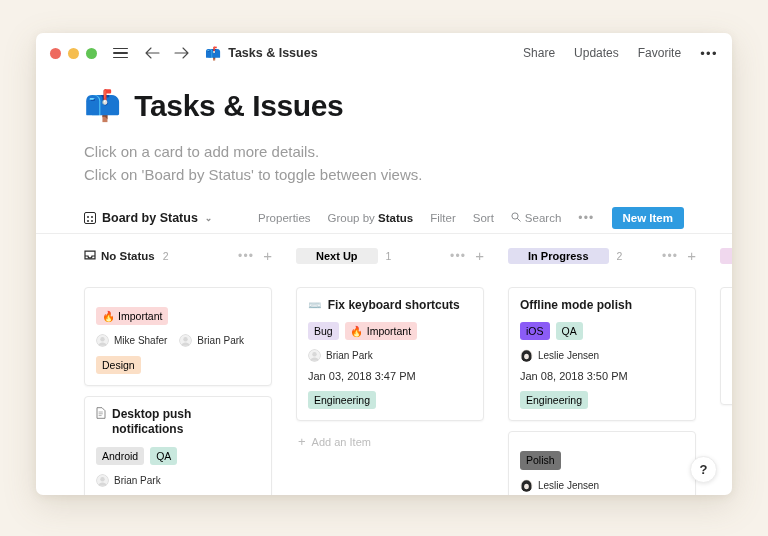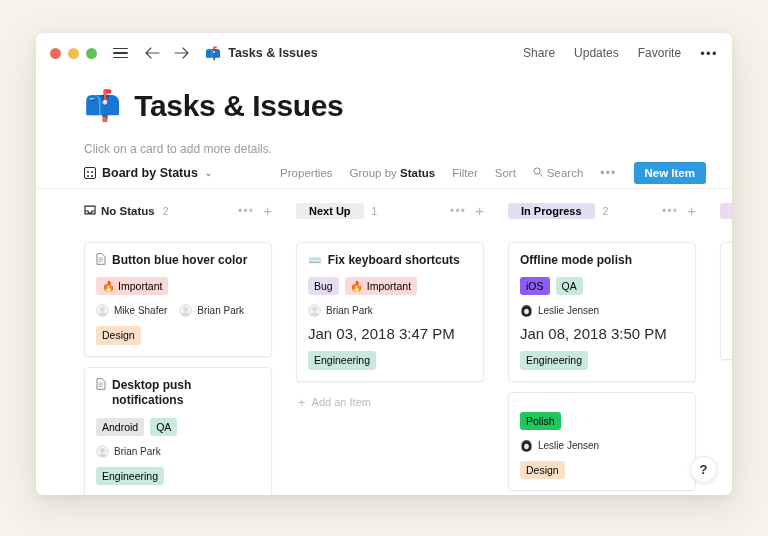--- a/index.html
+++ b/index.html
@@ -39,25 +39,25 @@
   .tb-emoji { font-size: 13px; line-height: 1; }
   .tb-right { margin-left: auto; display: flex; align-items: center; gap: 19px; font-size: 12px; color: #55575a; }
   .tb-right .dots3 { letter-spacing: 1.4px; font-size: 13px; color: #333; }
 
   
   .page { padding: 0 0 0 0; position: relative; height: 422px; }
   .page-head { padding: 16px 48px 0 48px; }
   .page-title { display: flex; align-items: center; gap: 13px; }
   .page-title .emoji { font-size: 30px; line-height: 1; }
   .page-title h1 { font-size: 30px; font-weight: 700; letter-spacing: -0.4px; color: #18191a; }
-  .subtitle { margin-top: 17px; font-size: 12px; line-height: 1.55; color: #9b9b9b; }
+  .subtitle { margin-top: 17px; font-size: 15px; line-height: 1.55; color: #9b9b9b; }
 
   
   .toolbar {
-    padding: 0 26px 0 48px;
+    margin-top: 17px; padding: 0 48px 0 48px;
     height: 30px; display: flex; align-items: center;
     border-bottom: 1px solid #EDEDED;
   }
   .view-sel { display: flex; align-items: center; gap: 6px; font-size: 12.5px; font-weight: 700; color: #1d1d1d; }
   .view-ico { width: 12px; height: 12px; border: 1.3px solid #2b2b2b; border-radius: 2px; position: relative; }
   .view-ico::before, .view-ico::after {
     content:""; position:absolute; width:2px; height:2px; background:#2b2b2b; border-radius:50%;
   }
   .view-ico::before { left:2px; top:2.5px; box-shadow: 0 4px 0 #2b2b2b; }
   .view-ico::after { left:6px; top:2.5px; box-shadow: 0 4px 0 #2b2b2b; }
@@ -76,39 +76,39 @@
   .board {
     display: flex; gap: 0;
     padding: 13px 0 0 48px;
     height: 312px;
     overflow: hidden;
   }
   .col { width: 212px; flex: 0 0 212px; padding-right: 24px; }
   .col.partial { width: 40px; flex: 0 0 40px; padding-right: 0; }
   .col-head { display: flex; align-items: center; height: 18px; margin-bottom: 22px; }
   .col-name { font-size: 11.5px; font-weight: 700; color: #252525; display: flex; align-items: center; gap: 5px; }
-  .col-chip { font-size: 11px; font-weight: 600; padding: 2px 13px; border-radius: 3px; }
+  .col-chip { font-size: 11px; font-weight: 600; padding: 2px 20px; border-radius: 3px; }
   .col-count { font-size: 10.5px; color: #a8a8a8; margin-left: 8px; }
   .col-actions { margin-left: auto; display: flex; align-items: center; gap: 9px; color: #bdbdbd; }
   .col-actions .ddd { letter-spacing: 1.2px; font-size: 12px; }
   .col-actions .plus { font-size: 15px; line-height: 1; color: #b4b4b4; }
 
   .card {
     background: #fff; border: 1px solid #E9E9E9; border-radius: 4px;
     box-shadow: 0 1px 2px rgba(0,0,0,0.045);
     padding: 10px 11px 11px 11px; margin-bottom: 10px;
   }
   .card-title { display: flex; align-items: flex-start; gap: 6px; font-size: 12px; font-weight: 700; color: #1b1b1b; line-height: 1.3; }
   .card-title .tico { font-size: 11px; line-height: 1.3; }
   .tagrow { display: flex; flex-wrap: wrap; gap: 6px; margin-top: 9px; }
   .tag { font-size: 10.5px; padding: 2px 6px; border-radius: 3px; line-height: 1.35; display: inline-flex; align-items: center; gap: 3px; }
   .people { display: flex; flex-wrap: wrap; gap: 12px; margin-top: 9px; }
   .person { display: flex; align-items: center; gap: 5px; font-size: 10px; color: #2c2c2c; }
   .avatar { width: 13px; height: 13px; border-radius: 50%; flex: 0 0 13px; display: block; }
-  .date { margin-top: 8px; font-size: 15px; color: #2c2c2c; }
+  .date { margin-top: 8px; font-size: 11px; color: #2c2c2c; }
   .add-item { display: flex; align-items: center; gap: 6px; font-size: 11px; color: #bcbcbc; padding: 4px 2px; cursor: pointer; }
   .add-item .p { font-size: 13px; line-height: 1; }
 
   .helpbtn {
     position: absolute; right: 15px; bottom: 12px;
     width: 27px; height: 27px; border-radius: 50%;
     background: #fff; border: 1px solid #ECECEC;
     box-shadow: 0 1px 4px rgba(0,0,0,0.10);
     display: flex; align-items: center; justify-content: center;
     font-size: 13px; font-weight: 700; color: #2b2b2b; cursor: pointer;
@@ -156,20 +156,21 @@
 
   <div class="page">
 
     <div class="page-head">
       <div class="page-title">
         <span class="emoji">📫</span>
         <h1>Tasks &amp; Issues</h1>
       </div>
       <div class="subtitle">
         <div>Click on a card to add more details.</div>
+        <div>Click on 'Board by Status' to toggle between views.</div>
       </div>
     </div>
 
     <div class="toolbar">
       <div class="view-sel">
         <span class="view-ico"></span>
         <span>Board by Status</span>
         <span class="caret">⌄</span>
       </div>
       <div class="tools">
@@ -205,29 +206,20 @@
             <span>No Status</span>
           </span>
           <span class="col-count">2</span>
           <span class="col-actions">
             <span class="ddd">•••</span>
             <span class="plus">+</span>
           </span>
         </div>
 
         <div class="card">
-          <div class="card-title">
-            <span class="tico">
-              <svg width="10" height="12" viewBox="0 0 10 12">
-                  <path d="M1 0.7h5l3 3v7.6H1z" fill="#fff" stroke="#7a7a7a" stroke-width="0.9"></path>
-                  <path d="M2.6 5h4.2M2.6 6.8h4.2M2.6 8.6h3" stroke="#9a9a9a" stroke-width="0.8"></path>
-                </svg>
-            </span>
-            <span>Button blue hover color</span>
-          </div>
           <div class="tagrow">
             <span class="tag" style="background:#FBD9D9">
               <span>🔥</span>
               <span>Important</span>
             </span>
           </div>
           <div class="people">
             <span class="person">
               <svg class="avatar" viewBox="0 0 20 20">
                   <circle cx="10" cy="10" r="9.3" fill="#F1F1F1" stroke="#c9c9c9" stroke-width="0.9"></circle>
@@ -354,21 +346,21 @@
             </span>
           </div>
           <div class="date">Jan 08, 2018 3:50 PM</div>
           <div class="tagrow">
             <span class="tag" style="background:#C9E8DE">Engineering</span>
           </div>
         </div>
 
         <div class="card">
           <div class="tagrow">
-            <span class="tag" style="background:#22c55e">Polish</span>
+            <span class="tag" style="background:#737373">Polish</span>
           </div>
           <div class="people">
             <span class="person">
               <svg class="avatar" viewBox="0 0 20 20">
                   <circle cx="10" cy="10" r="9.3" fill="#e9e3dd"></circle>
                   <path d="M2.4 9.5a7.6 7.6 0 0 1 15.2 0v4.2c0 3-3.4 6-7.6 6s-7.6-3-7.6-6z" fill="#262626"></path>
                   <ellipse cx="10" cy="11.5" rx="3.6" ry="4.3" fill="#efe7e0"></ellipse>
                 </svg>
               <span>Leslie Jensen</span>
             </span>

